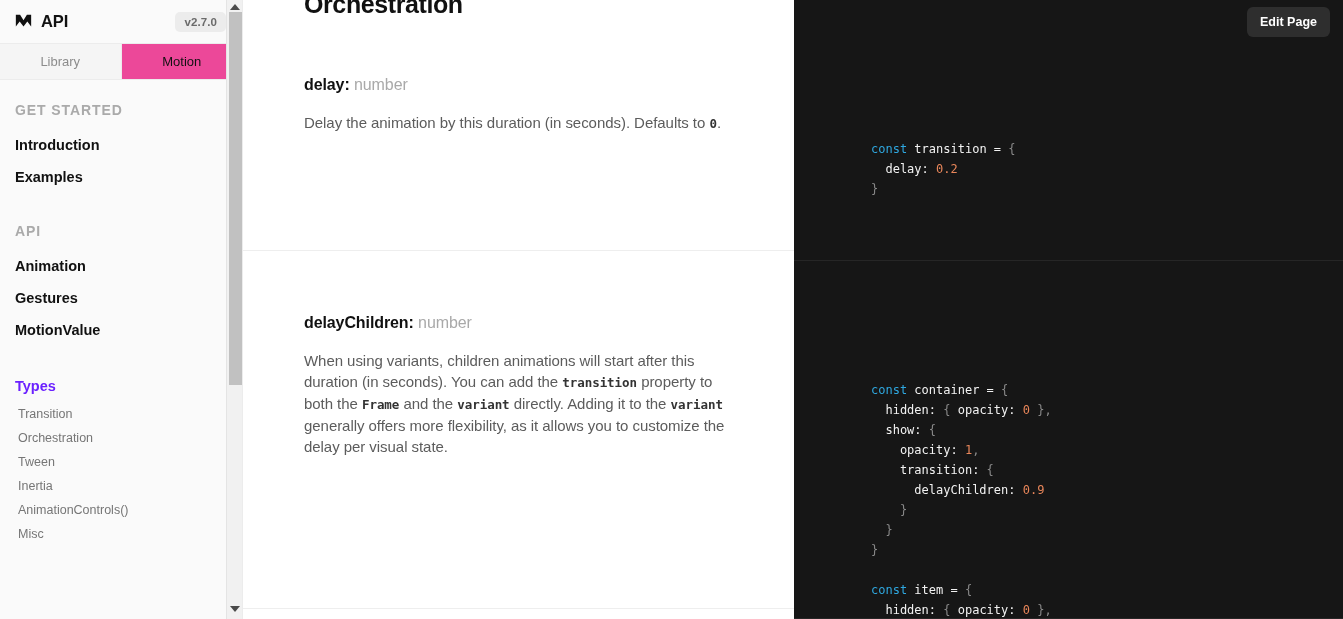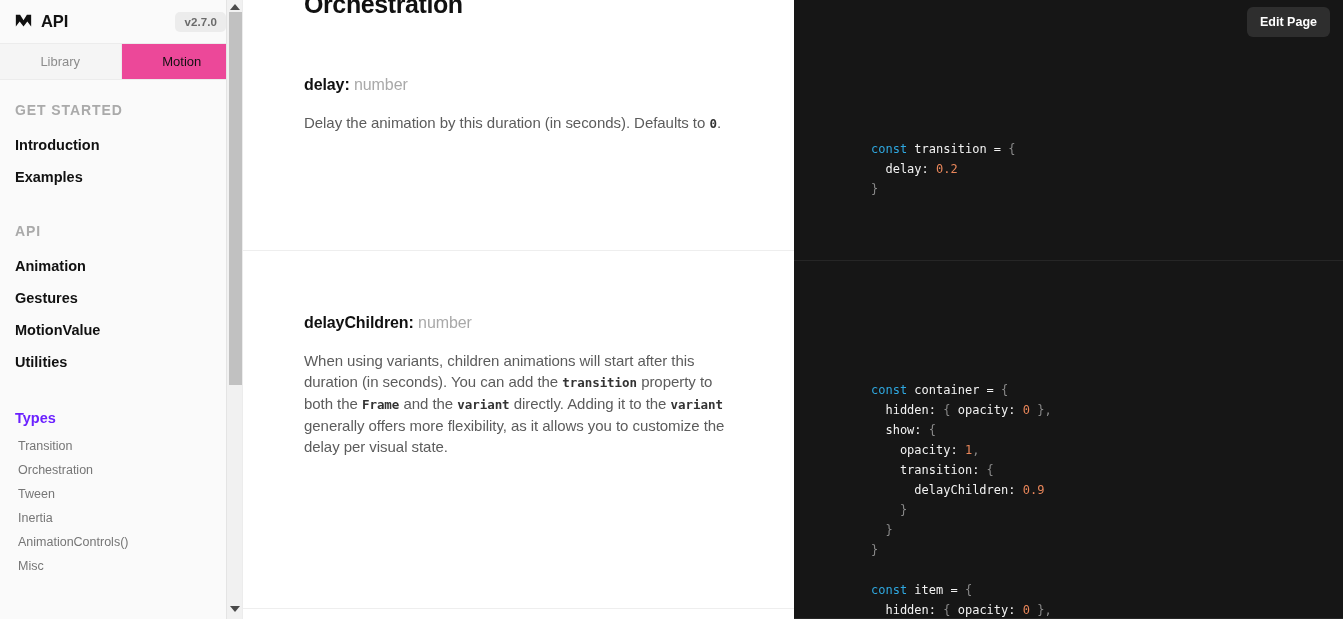--- a/index.html
+++ b/index.html
@@ -176,21 +176,20 @@
         <a class="nav-item">Examples</a>
       </div>
 
       <div class="nav-gap"></div>
 
       <div class="nav-group">
         <div class="nav-heading">API</div>
         <a class="nav-item">Animation</a>
         <a class="nav-item">Gestures</a>
         <a class="nav-item">MotionValue</a>
-        <a class="nav-item">Utilities</a>
         <a class="nav-item accent">Types</a>
 
         <a class="nav-sub">Transition</a>
         <a class="nav-sub">Orchestration</a>
         <a class="nav-sub">Tween</a>
         <a class="nav-sub">Inertia</a>
         <a class="nav-sub">AnimationControls()</a>
         <a class="nav-sub">Misc</a>
       </div>
 

